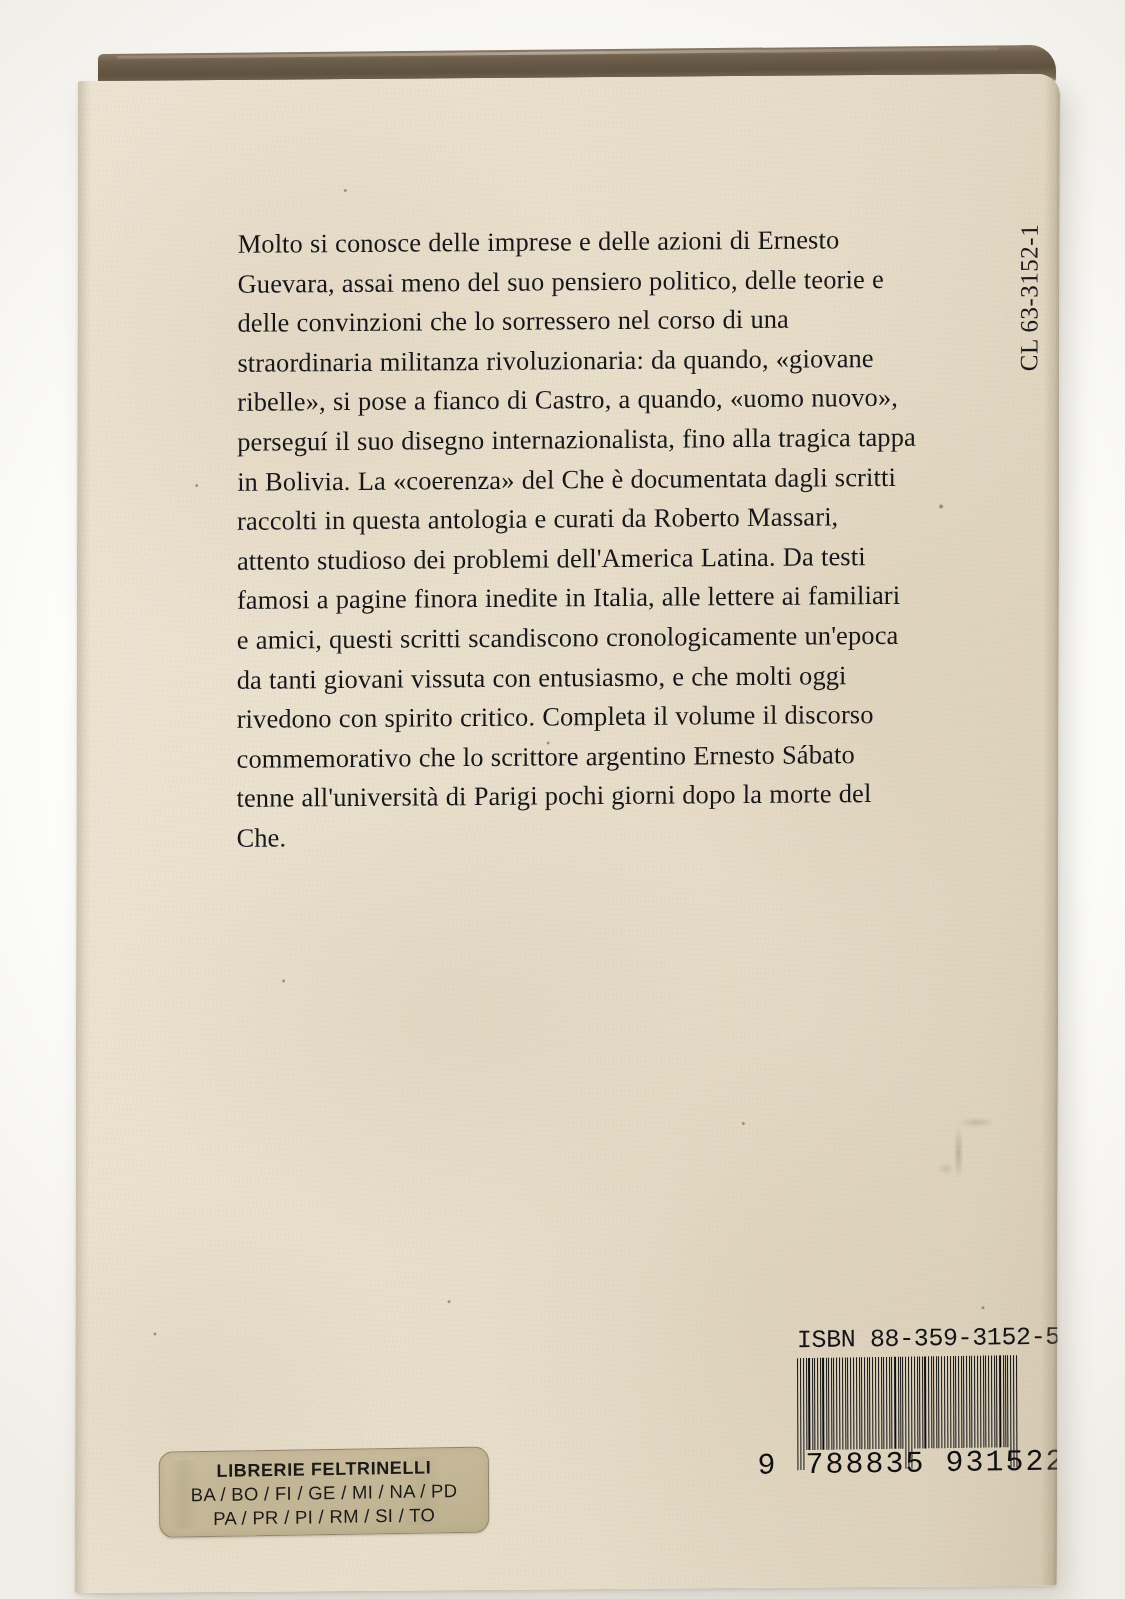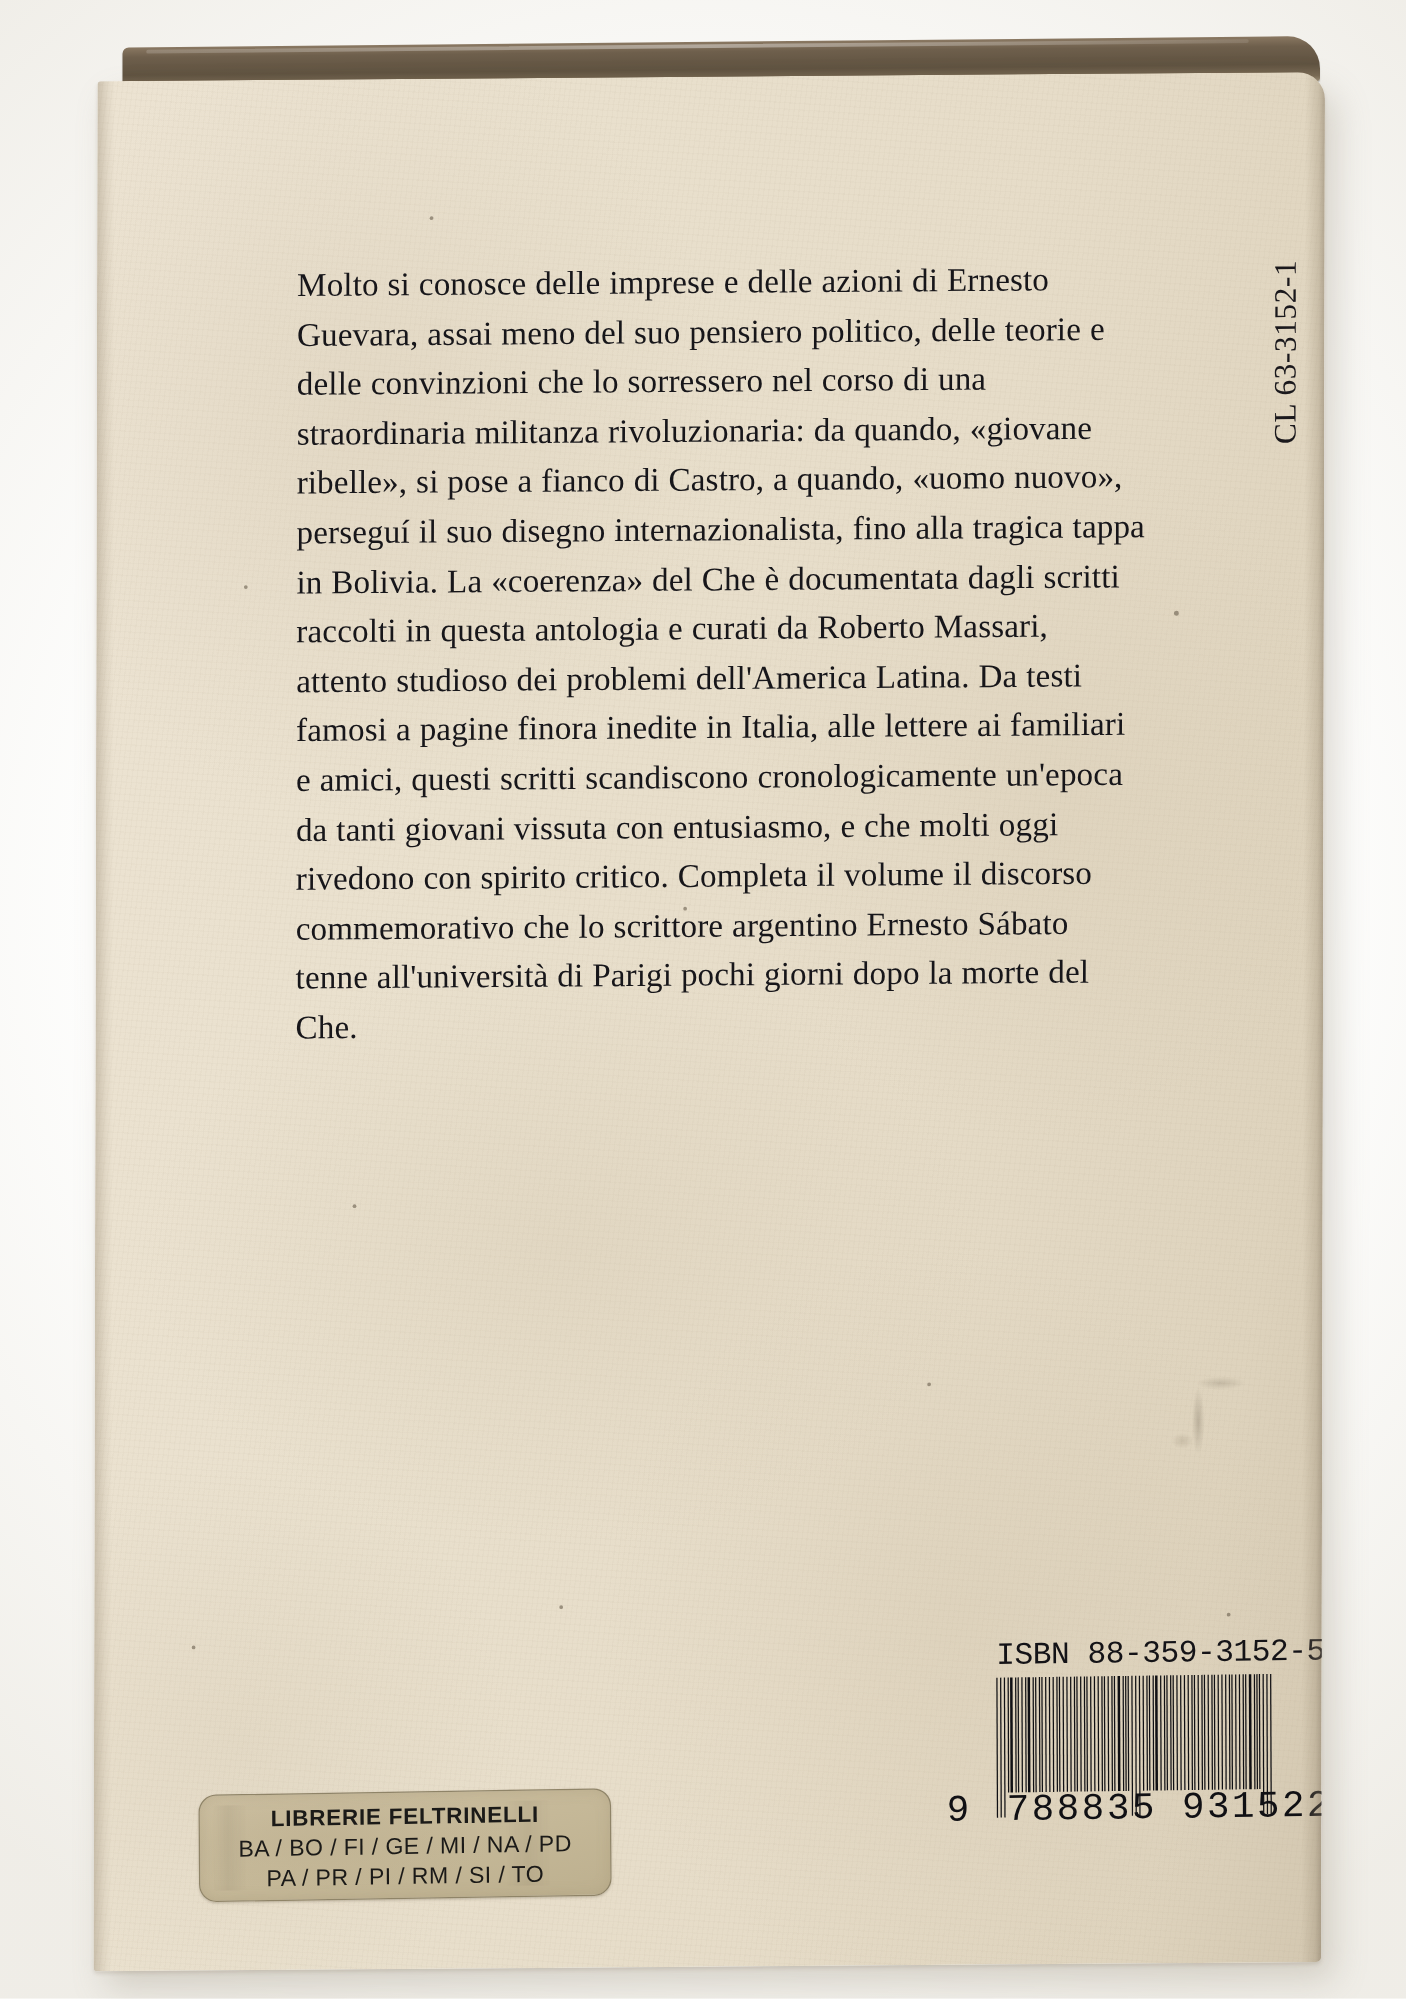--- a/index.html
+++ b/index.html
@@ -27,21 +27,21 @@
     inset: 0;
     background:
       radial-gradient(ellipse 80% 60% at 50% 45%, rgba(255,255,255,0) 55%, rgba(228,224,214,0.55) 100%);
     pointer-events: none;
   }
 
   
   .book {
     position: absolute;
     left: 68px;
-    top: 38px;
+    top: 54px;
     width: 994px;
     height: 1545px;
   }
 
   
   .page-block-edge {
     position: absolute;
     left: 30px;
     top: 0px;
     width: 958px;

